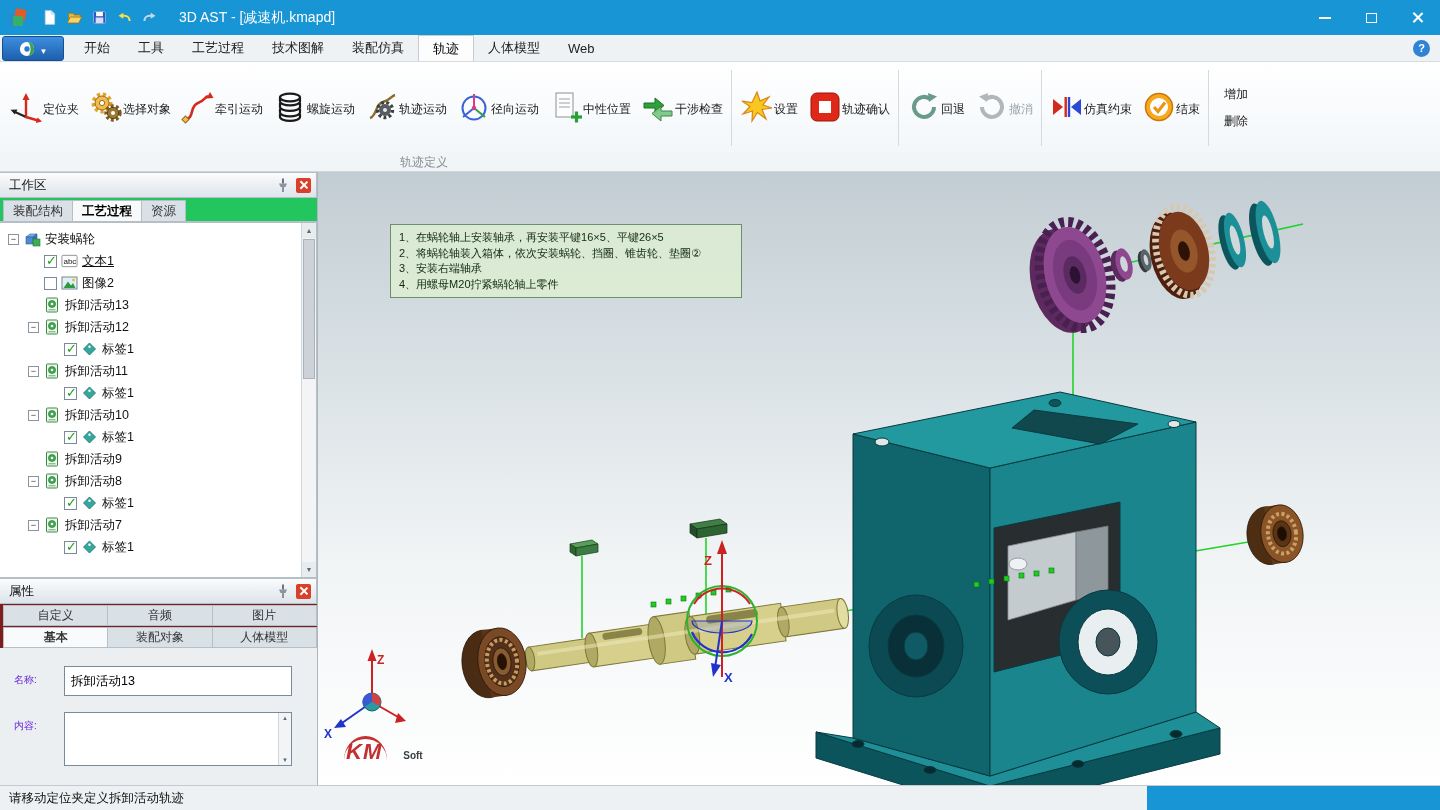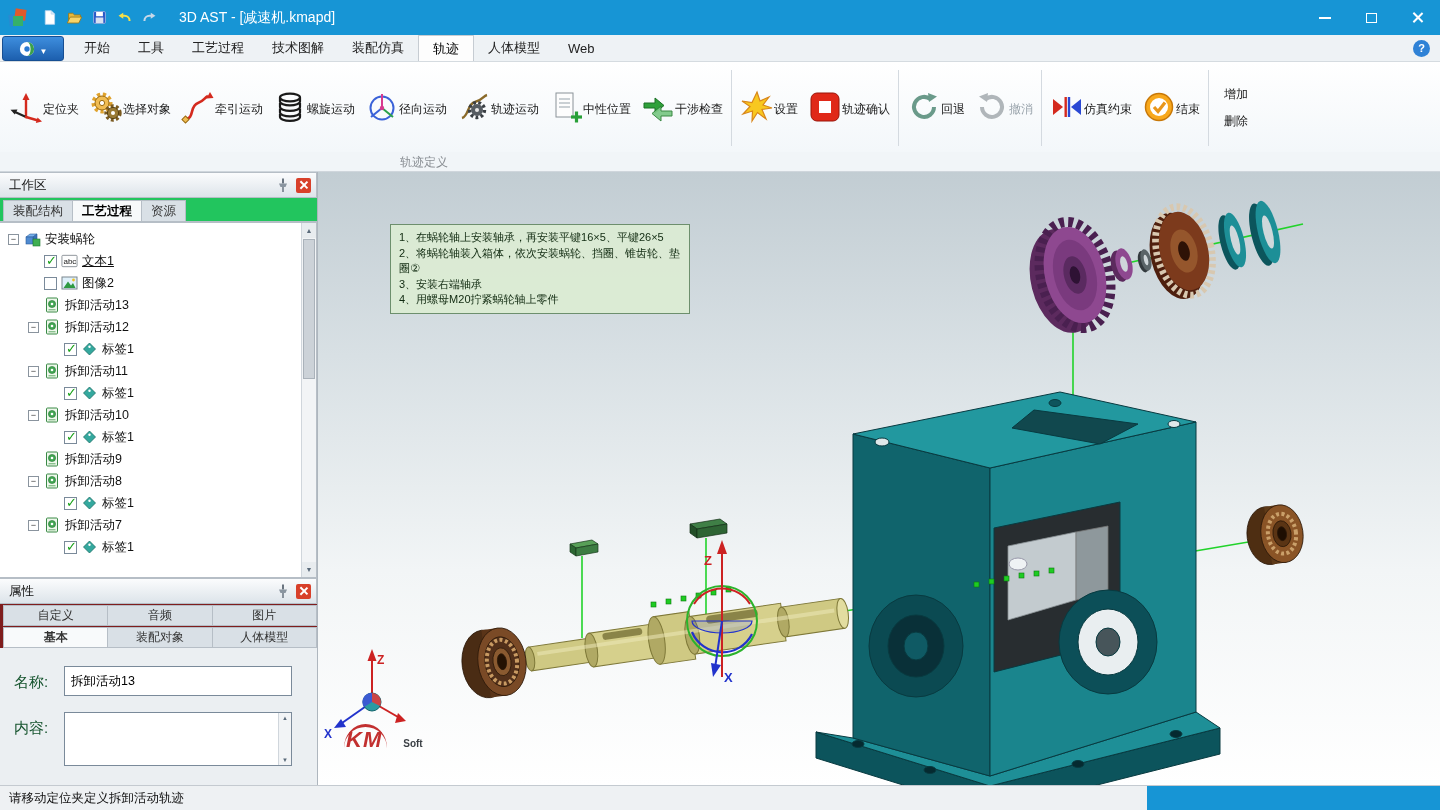--- a/index.html
+++ b/index.html
@@ -71,34 +71,34 @@
   .varr::after{font-size:7px}
   .varr.up{top:0}.varr.up::after{content:"▲"}
   .varr.dn{bottom:0}.varr.dn::after{content:"▼"}
   .vthumb{position:absolute;left:1px;top:16px;width:12px;height:140px;background:#ccd2d8;border:1px solid #aab2ba;cursor:pointer}
 
   .props-tabs{display:flex;flex:0 0 22px;height:22px;background:#7f1d1d;padding:1px 1px 0 3px}
   .ptab{flex:1;display:flex;align-items:center;justify-content:center;font-size:12px;border:1px solid #b6bec6;background:#d9e0e6;color:#333;cursor:pointer;margin-right:-1px}
   .ptab.active{background:#f8fafb;font-weight:bold}
   .props-body{flex:1;background:#ebeff2;padding:18px 10px 0 14px}
   .fieldrow{display:flex;margin-bottom:16px}
-  .fieldrow label{width:50px;font-size:15px;padding-top:7px;color:#14532d}
+  .fieldrow label{width:50px;font-size:10px;padding-top:7px;color:#6d28d9}
   .name-input{width:228px;height:30px;border:1px solid #7a8a9a;font-size:12.5px;padding:0 6px;background:#fff;font-family:inherit}
   .ta-wrap{position:relative;width:228px;height:54px;border:1px solid #7a8a9a;background:#fff}
   .ta-wrap textarea{width:100%;height:100%;border:none;resize:none;font-size:12.5px;padding:3px 16px 3px 6px;outline:none;background:transparent;font-family:inherit}
   .ta-scroll{position:absolute;right:0;top:0;bottom:0;width:13px;border-left:1px solid #d0d6dc;background:#f2f4f6;display:flex;flex-direction:column;justify-content:space-between;align-items:center;color:#5a6a7a;padding:2px 0}
   .ta-scroll span{font-size:6px;cursor:pointer}
   .ta-scroll span.up::after{content:"▲"}
   .ta-scroll span.dn::after{content:"▼"}
 
   
   .viewport{flex:1;position:relative;background:linear-gradient(180deg,#c2cdd3 0%,#d8e0e4 30%,#f2f5f6 65%,#ffffff 100%);overflow:hidden}
   .viewport svg.model{position:absolute;inset:0;width:100%;height:100%}
-  .annotation{position:absolute;left:72px;top:52px;width:300px;background:rgba(219,236,211,.93);border:1px solid #6d8f6d;padding:5px 8px;font-size:11px;line-height:15.5px;color:#102a10}
-  .logo{position:absolute;left:26px;bottom:32px;display:flex;align-items:baseline}
+  .annotation{position:absolute;left:72px;top:52px;width:352px;background:rgba(219,236,211,.93);border:1px solid #6d8f6d;padding:5px 8px;font-size:11px;line-height:15.5px;color:#102a10}
+  .logo{position:absolute;left:26px;bottom:20px;display:flex;align-items:baseline}
   .logo .km{font-size:22px;font-weight:bold;font-style:italic;color:#c23030;letter-spacing:1px;border-top:3px solid #c23030;border-radius:60% 60% 0 0/100% 100% 0 0;padding:0 5px 0 2px}
   .logo .soft{font-size:10px;font-weight:bold;color:#3a3f44;margin-left:16px}
 
   
   .statusbar{height:25px;flex:0 0 25px;background:#eef1f3;border-top:1px solid #c4cad0;display:flex;align-items:center;font-size:12.5px;color:#111;padding-left:9px;position:relative}
   .status-right{position:absolute;right:0;top:0;bottom:0;width:293px;background:#1795d5}
 </style>
 </head>
 <body>
 
@@ -217,37 +217,37 @@
           <div class="ricon"><svg viewBox="0 0 34 34" fill="none" stroke="#1a1a1a" stroke-width="2.2">
               <ellipse cx="17" cy="7.5" rx="10" ry="3.8"></ellipse>
               <path d="M7 7.5 v4 a10 3.8 0 0 0 20 0 v-4"></path>
               <path d="M7 13 v4 a10 3.8 0 0 0 20 0 v-4"></path>
               <path d="M7 18.5 v4 a10 3.8 0 0 0 20 0 v-4"></path>
               <path d="M7 24 v3 a10 3.8 0 0 0 20 0 v-3"></path>
             </svg></div>
           <div class="rlabel">螺旋运动</div>
         </div>
         <div class="rbtn">
+          <div class="ricon"><svg viewBox="0 0 34 34">
+              <path d="M5 28 C12 26 10 14 18 12 C26 10 26 6 30 5" stroke="#8a6a2a" stroke-width="2.4" fill="none"></path>
+              <circle cx="20" cy="20" r="7.5" fill="none" stroke="#3a3f44" stroke-width="3.4" stroke-dasharray="2.8 2.4"></circle>
+              <circle cx="20" cy="20" r="6" fill="#565c62"></circle>
+              <circle cx="20" cy="20" r="2" fill="#e8e8e8"></circle>
+            </svg></div>
+          <div class="rlabel">轨迹运动</div>
+        </div>
+        <div class="rbtn">
           <div class="ricon"><svg viewBox="0 0 34 34" fill="none">
               <circle cx="17" cy="18" r="11.5" stroke="#3a62d8" stroke-width="2"></circle>
               <line x1="17" y1="18" x2="17" y2="4" stroke="#d83a8e" stroke-width="2"></line>
               <line x1="17" y1="18" x2="6" y2="27" stroke="#3a62d8" stroke-width="2"></line>
               <line x1="17" y1="18" x2="28" y2="27" stroke="#2aa04a" stroke-width="2"></line>
               <circle cx="17" cy="18" r="2.2" fill="#d83a8e"></circle>
             </svg></div>
           <div class="rlabel">径向运动</div>
-        </div>
-        <div class="rbtn">
-          <div class="ricon"><svg viewBox="0 0 34 34">
-              <path d="M5 28 C12 26 10 14 18 12 C26 10 26 6 30 5" stroke="#8a6a2a" stroke-width="2.4" fill="none"></path>
-              <circle cx="20" cy="20" r="7.5" fill="none" stroke="#3a3f44" stroke-width="3.4" stroke-dasharray="2.8 2.4"></circle>
-              <circle cx="20" cy="20" r="6" fill="#565c62"></circle>
-              <circle cx="20" cy="20" r="2" fill="#e8e8e8"></circle>
-            </svg></div>
-          <div class="rlabel">轨迹运动</div>
         </div>
         <div class="rbtn">
           <div class="ricon"><svg viewBox="0 0 34 34">
               <rect x="7" y="3" width="17" height="24" fill="#fdfdfd" stroke="#8a9298"></rect>
               <line x1="10" y1="9" x2="21" y2="9" stroke="#b8c0c6" stroke-width="1.5"></line>
               <line x1="10" y1="13" x2="21" y2="13" stroke="#b8c0c6" stroke-width="1.5"></line>
               <line x1="10" y1="17" x2="21" y2="17" stroke="#b8c0c6" stroke-width="1.5"></line>
               <line x1="22" y1="27" x2="33" y2="27" stroke="#28a038" stroke-width="3.2"></line>
               <line x1="27.5" y1="21.5" x2="27.5" y2="32.5" stroke="#28a038" stroke-width="3.2"></line>
             </svg></div>

